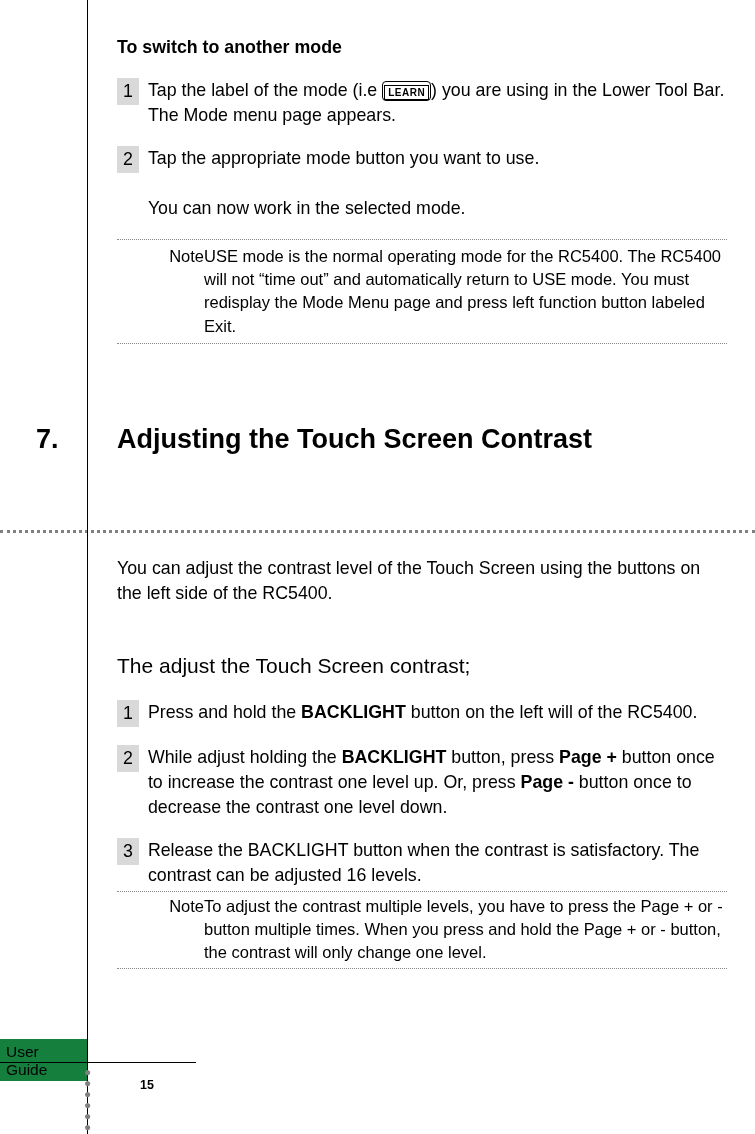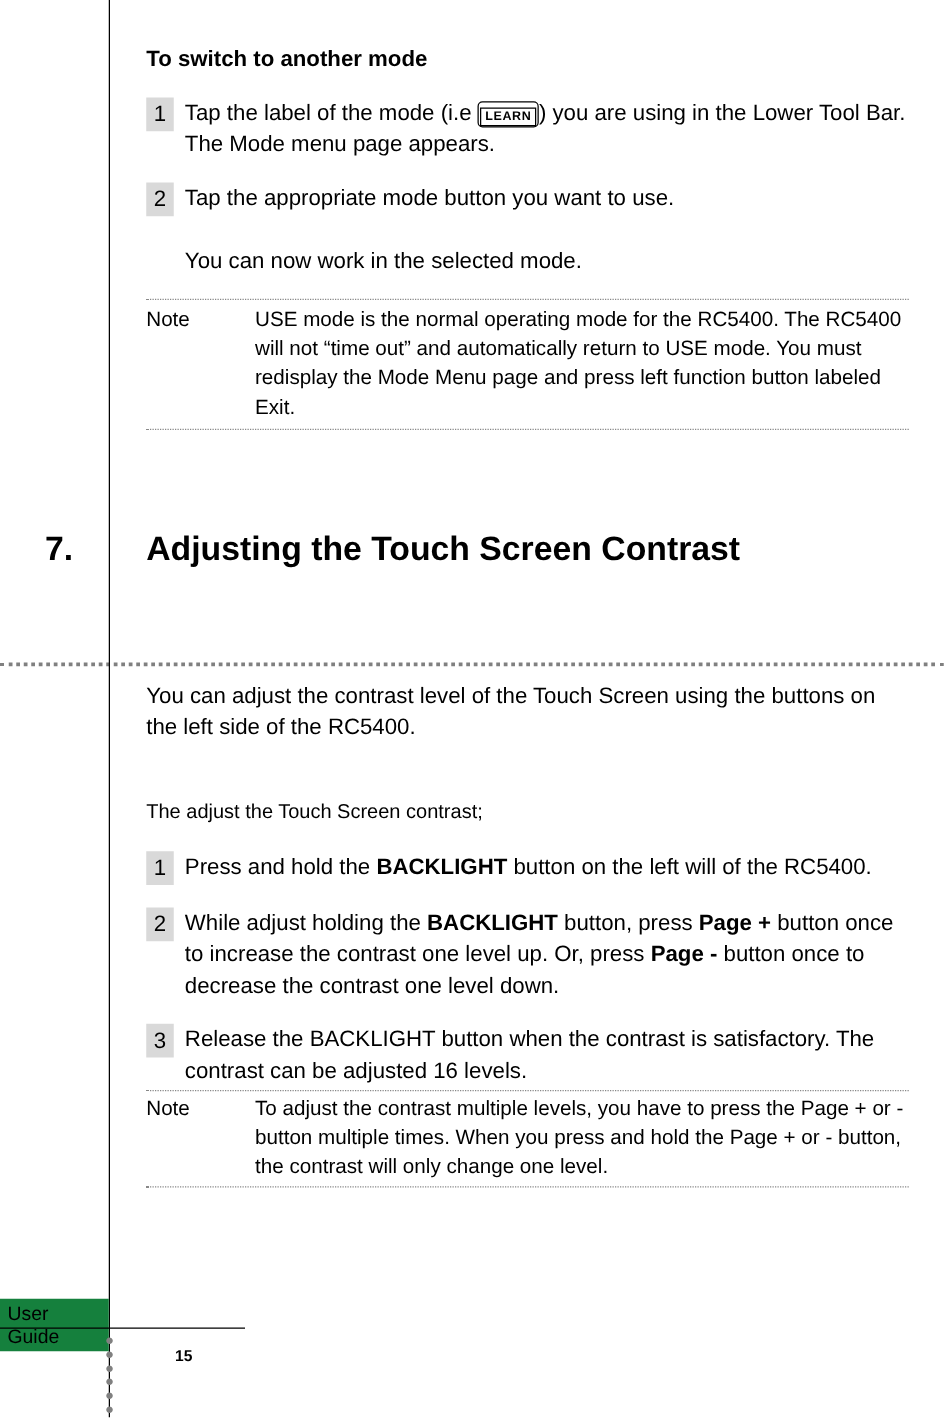--- a/index.html
+++ b/index.html
@@ -81,20 +81,21 @@
       border-bottom: 1px dotted #888;
       padding: 5px 0 5px 0;
       font-size: 16.5px;
       line-height: 1.42;
       display: flex;
       margin-top: 4px;
     }
     .note-label {
       width: 87px;
       flex: none;
+      text-align: right;
     }
     .note-body {
       flex: 1;
     }
     .section-row {
       position: relative;
       width: 755px;
       height: 44px;
       margin-top: 80px;
     }
@@ -113,25 +114,25 @@
     .dot-hr {
       position: absolute;
       left: 0;
       width: 755px;
       border-top: 3px dotted #808080;
       z-index: 1;
     }
     .body-para {
       font-size: 17.8px;
       line-height: 1.4;
-      margin-top: 4px;
+      margin-top: 16px;
       margin-bottom: 20px;
     }
     .body-para2 {
-      font-size: 16px;
+      font-size: 21px;
       line-height: 1.4;
       margin-top: 45px;
       margin-bottom: 20px;
     }
     .note-block2 {
       border-top: 1px dotted #888;
       border-bottom: 1px dotted #888;
       padding: 3px 0 3px 0;
       font-size: 16.5px;
       line-height: 1.42;

